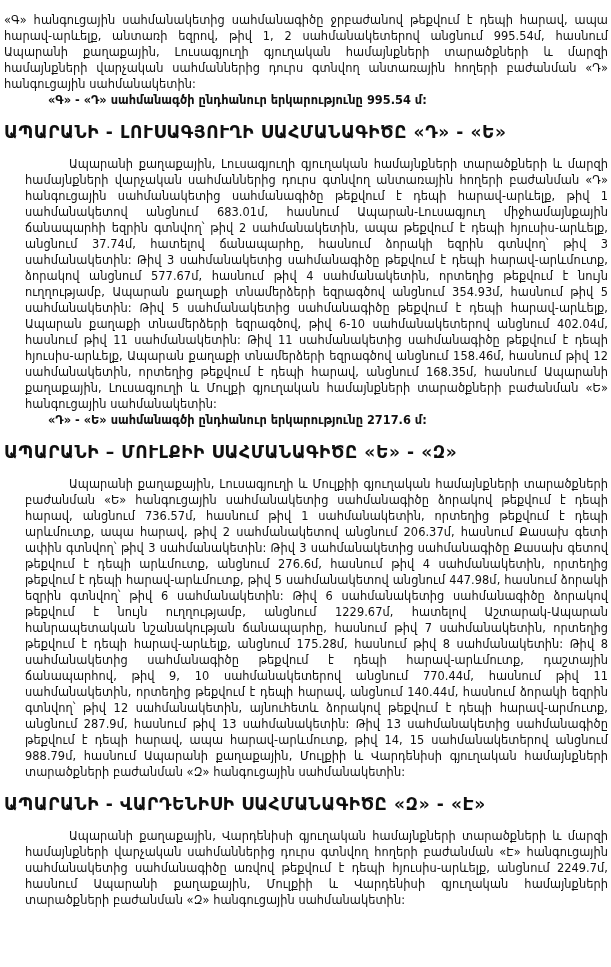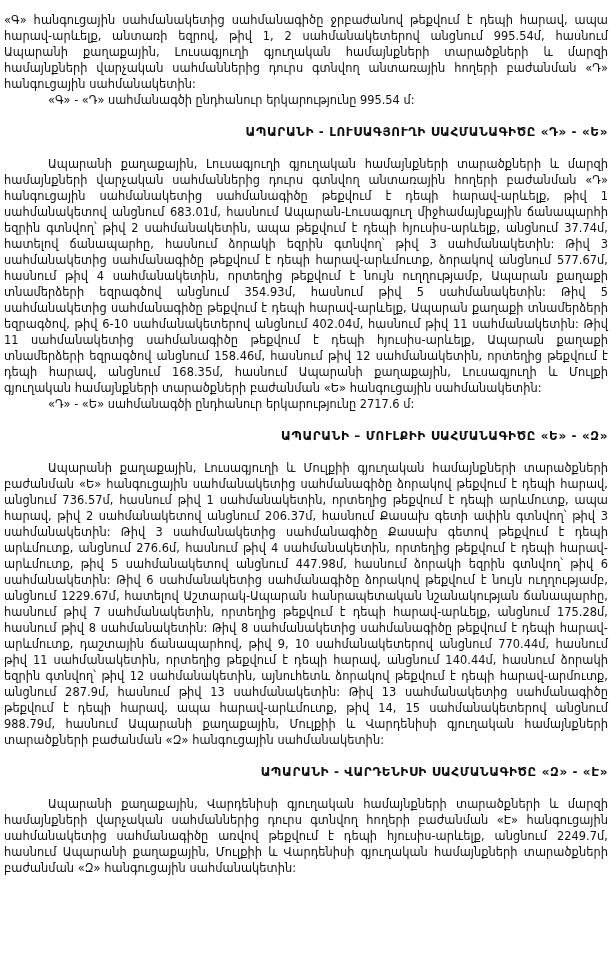--- a/index.html
+++ b/index.html
@@ -17,32 +17,33 @@
     padding: 0 3px 0 4px;
     box-sizing: border-box;
   }
   .para {
     font-size: 11.4px;
     line-height: 16px;
     text-align: justify;
     margin: 0;
     letter-spacing: 0.05px;
   }
-  .para.indent { text-indent: 44px; }
+  .para.indent { text-indent: 44px; margin-left: 21px; }
   .para.first { margin-top: 12px; }
   .summary {
     font-size: 11.4px;
     line-height: 16px;
     margin: 0;
     padding-left: 44px;
+    font-weight: bold;
   }
   .heading {
-    font-size: 12px;
+    font-size: 17px;
     line-height: 16px;
-    text-align: right;
+    text-align: left;
     margin: 16px 0 16px 0;
     letter-spacing: 0.6px;
   }
 </style>
 </head>
 <body>
 
 <div class="page">
 
   <p class="para first">«Գ» հանգուցային սահմանակետից սահմանագիծը ջրբաժանով թեքվում է դեպի հարավ, ապա հարավ-արևելք,  անտառի եզրով, թիվ 1, 2 սահմանակետերով անցնում 995.54մ, հասնում Ապարանի քաղաքային, Լուսագյուղի գյուղական համայնքների տարածքների և մարզի համայնքների վարչական սահմաններից դուրս գտնվող անտառային հողերի բաժանման «Դ» հանգուցային սահմանակետին:</p>

